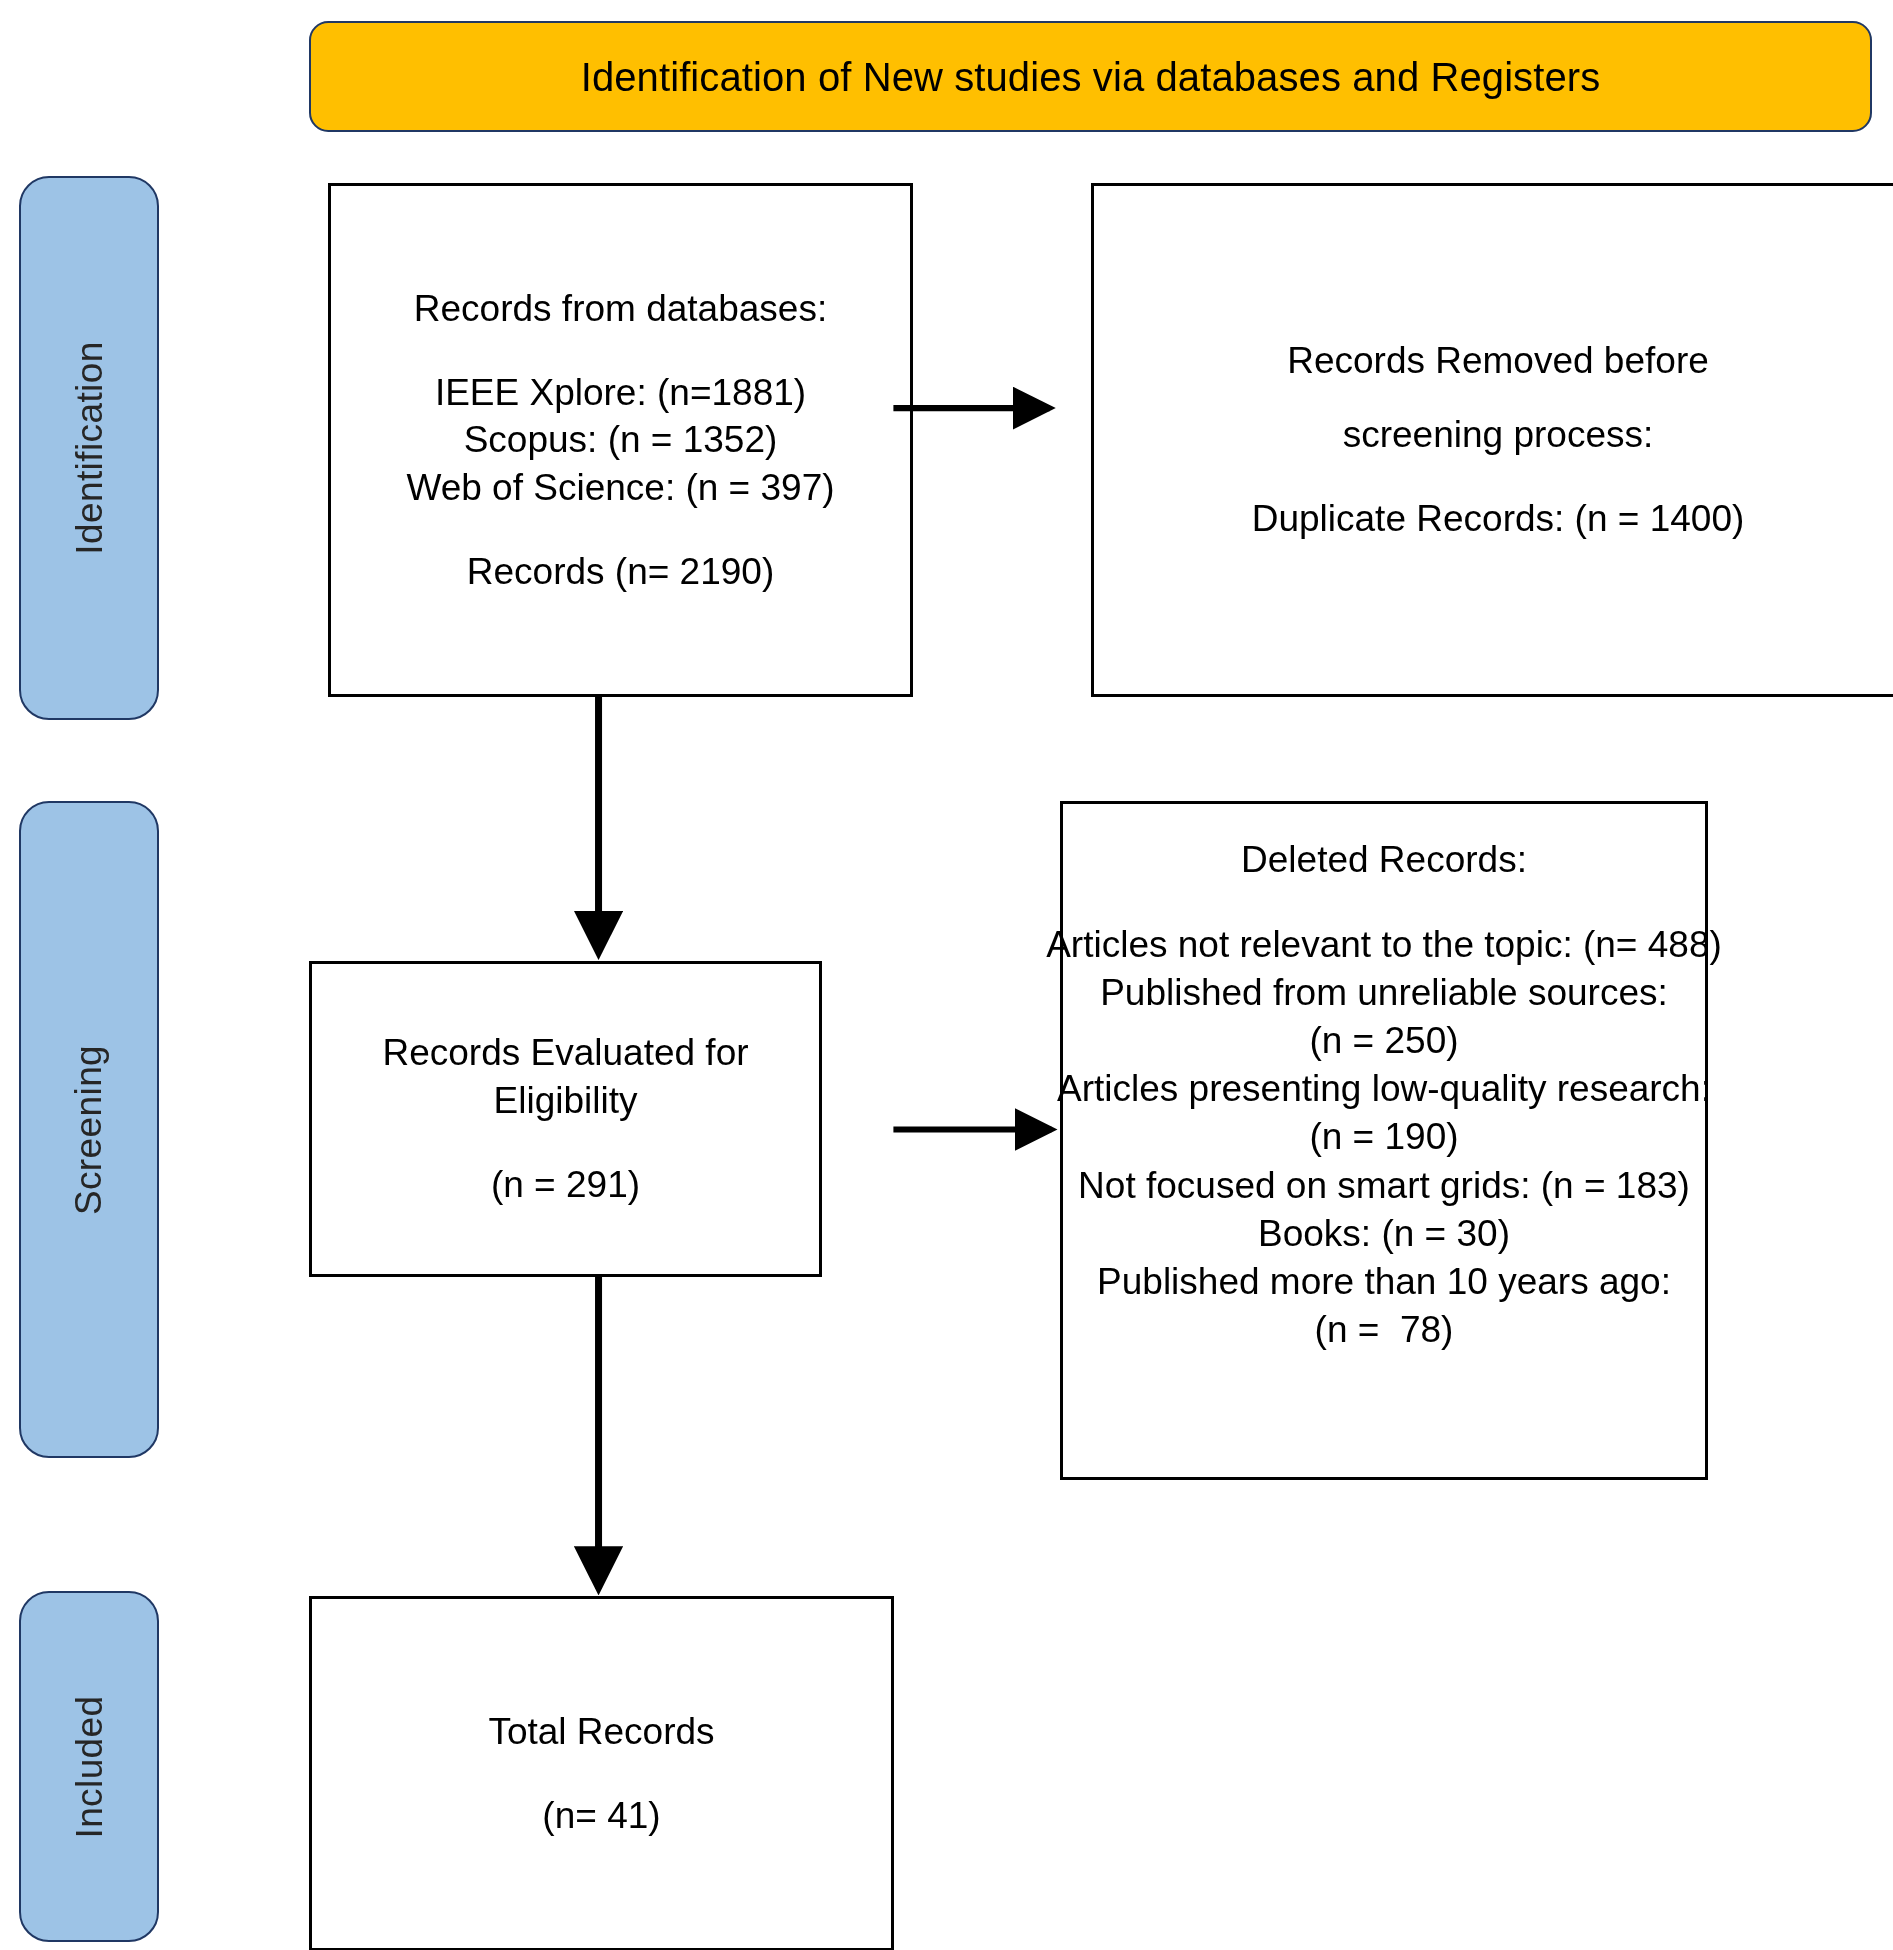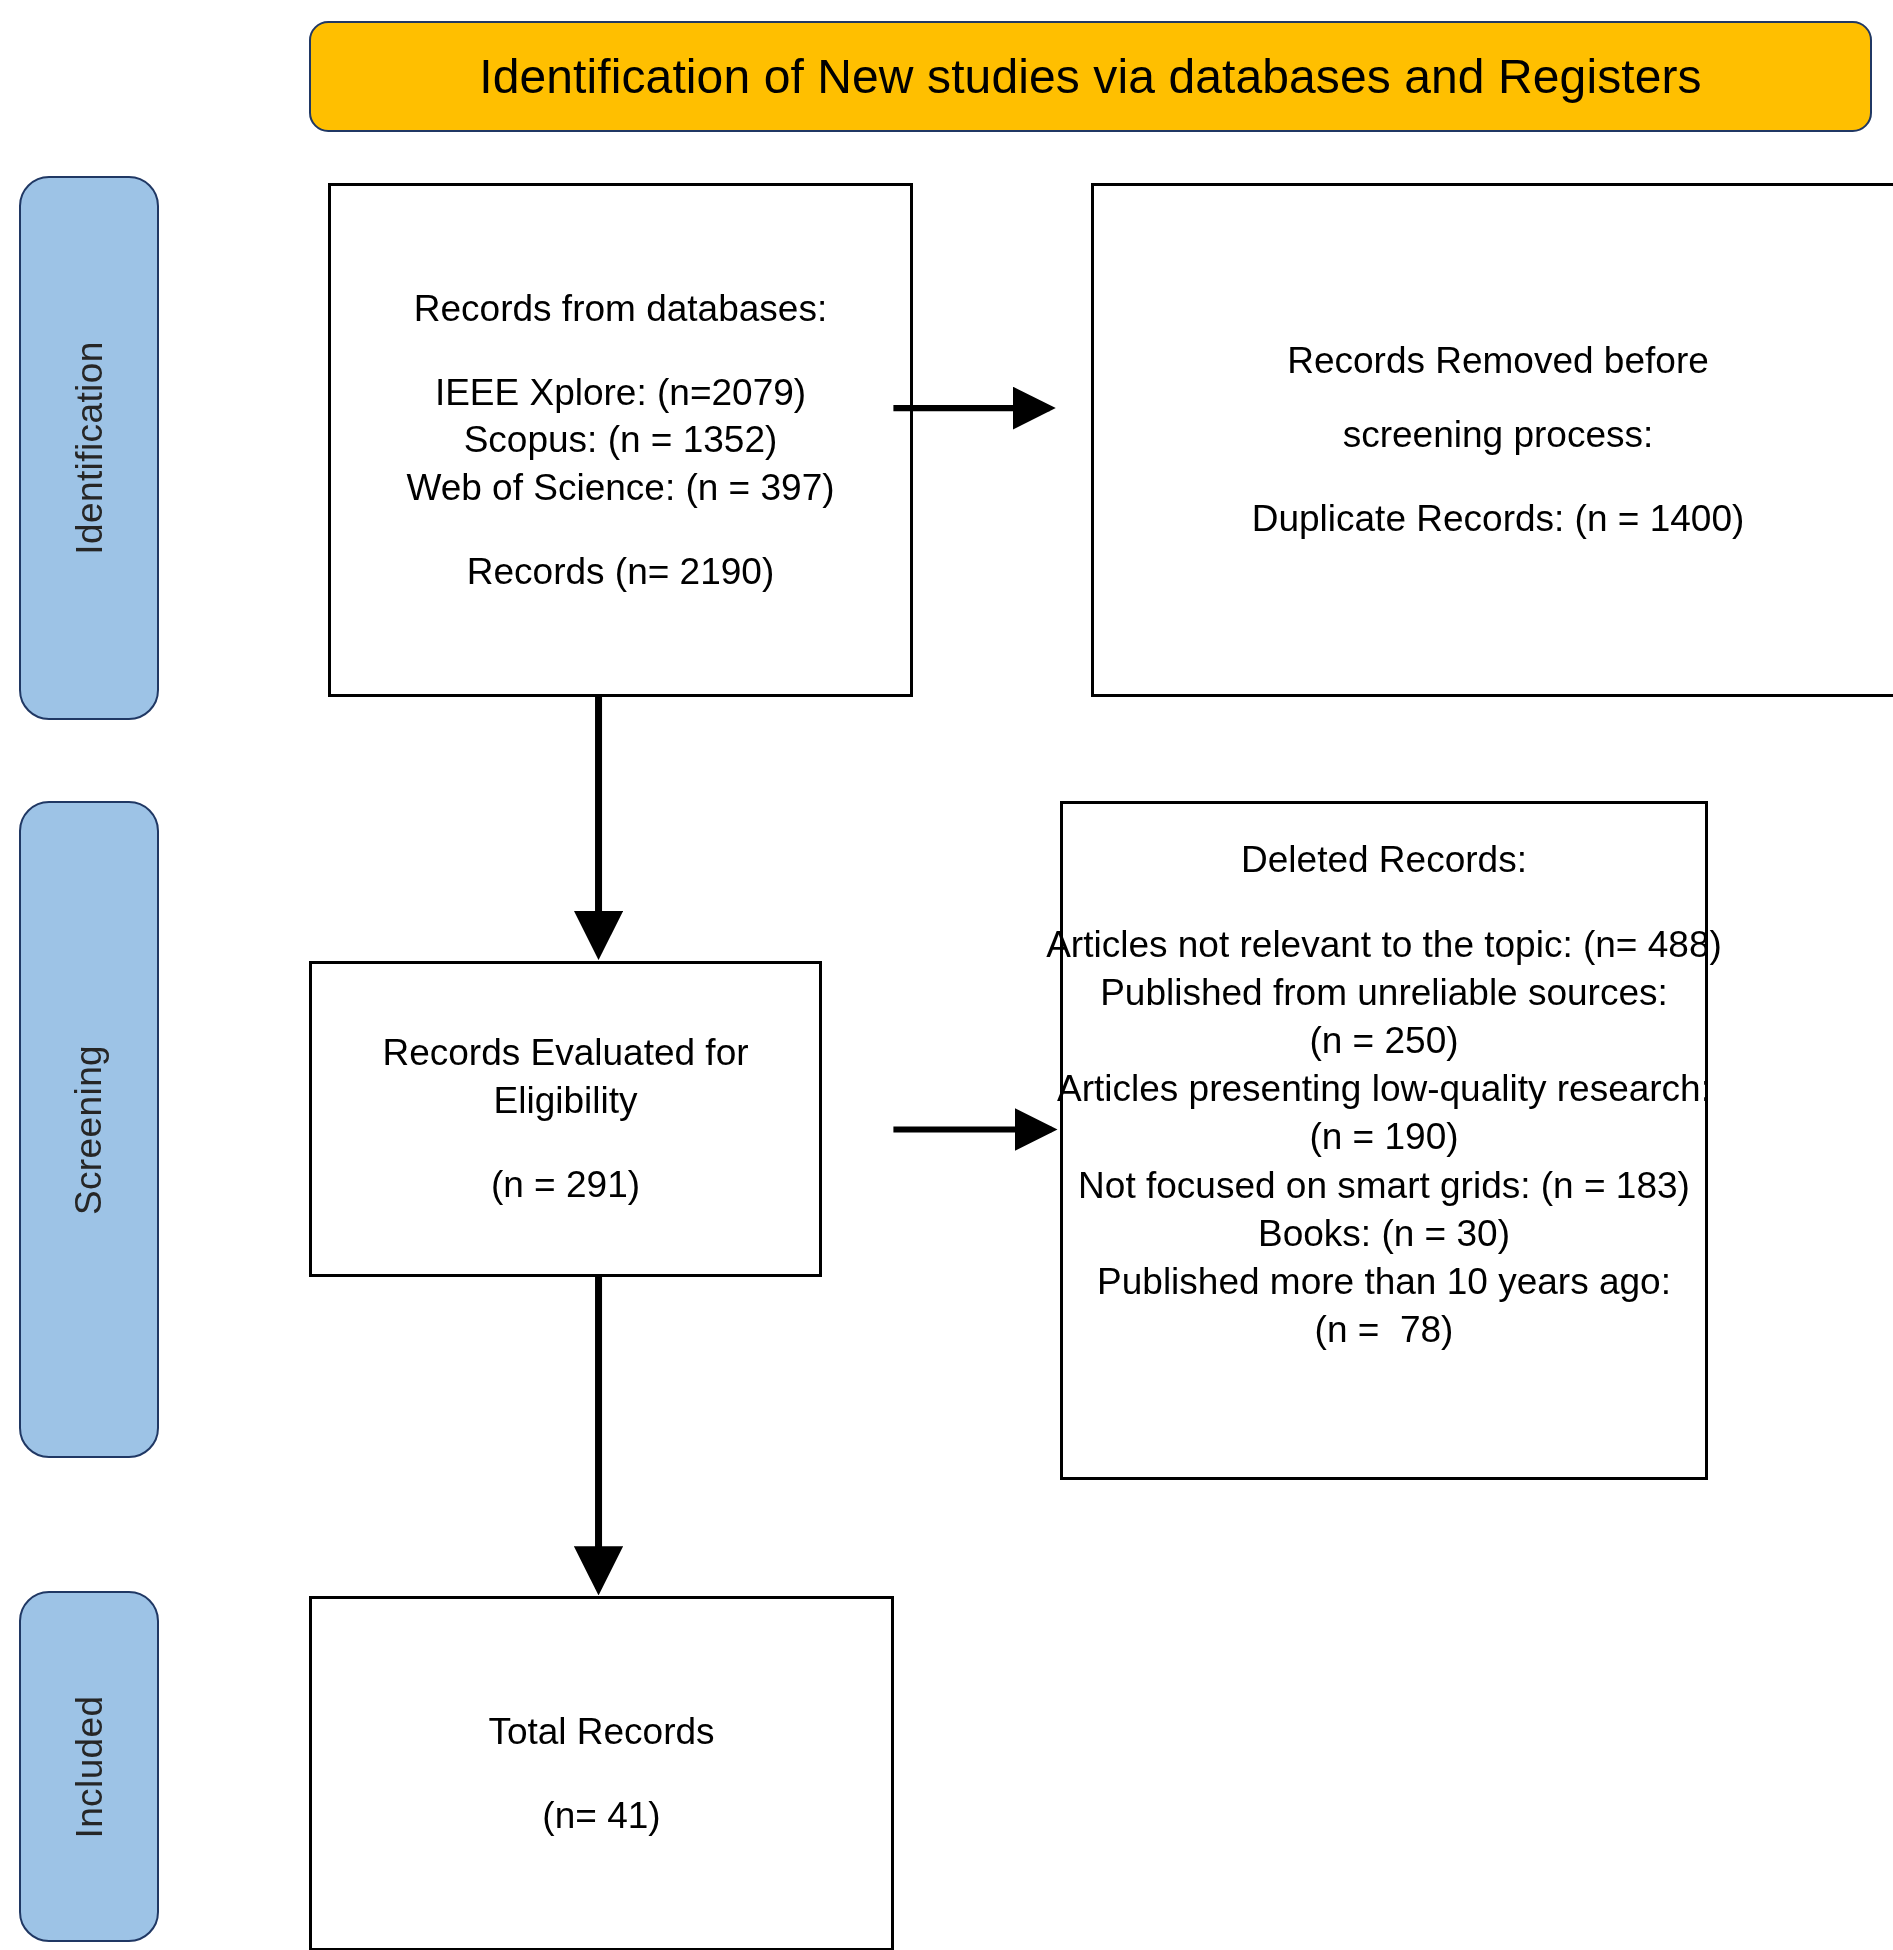--- a/index.html
+++ b/index.html
@@ -34,21 +34,21 @@
     height: 111px;
     background: #FFBF00;
     border: 2.6px solid #203864;
     border-radius: 19.3px;
     display: flex;
     align-items: center;
     justify-content: center;
     padding: 0 26px;
   }
   .banner-title {
-    font-size: 48px;
+    font-size: 40px;
     line-height: 1.15;
     color: #000000;
     text-align: center;
     letter-spacing: 0.1px;
   }
 
   
   .stage-pill {
     position: absolute;
     left: 19.3px;
@@ -141,21 +141,21 @@
   <div class="stage-pill" id="stage-screening">
     <span class="stage-label">Screening</span>
   </div>
 
   <div class="stage-pill" id="stage-included">
     <span class="stage-label">Included</span>
   </div>
 
   <div class="flow-box" id="box-records-identified">
     <div class="flow-line">Records from databases:</div>
-    <div class="flow-line gap-before">IEEE Xplore: (n=2079)</div>
+    <div class="flow-line gap-before">IEEE Xplore: (n=1881)</div>
     <div class="flow-line">Scopus: (n = 1352)</div>
     <div class="flow-line">Web of Science: (n = 397)</div>
     <div class="flow-line gap-before">Records (n= 2190)</div>
   </div>
 
   <div class="flow-box" id="box-records-removed">
     <div class="flow-line">Records Removed before</div>
     <div class="flow-line gap-before-sm">screening process:</div>
     <div class="flow-line gap-before">Duplicate Records: (n = 1400)</div>
   </div>

